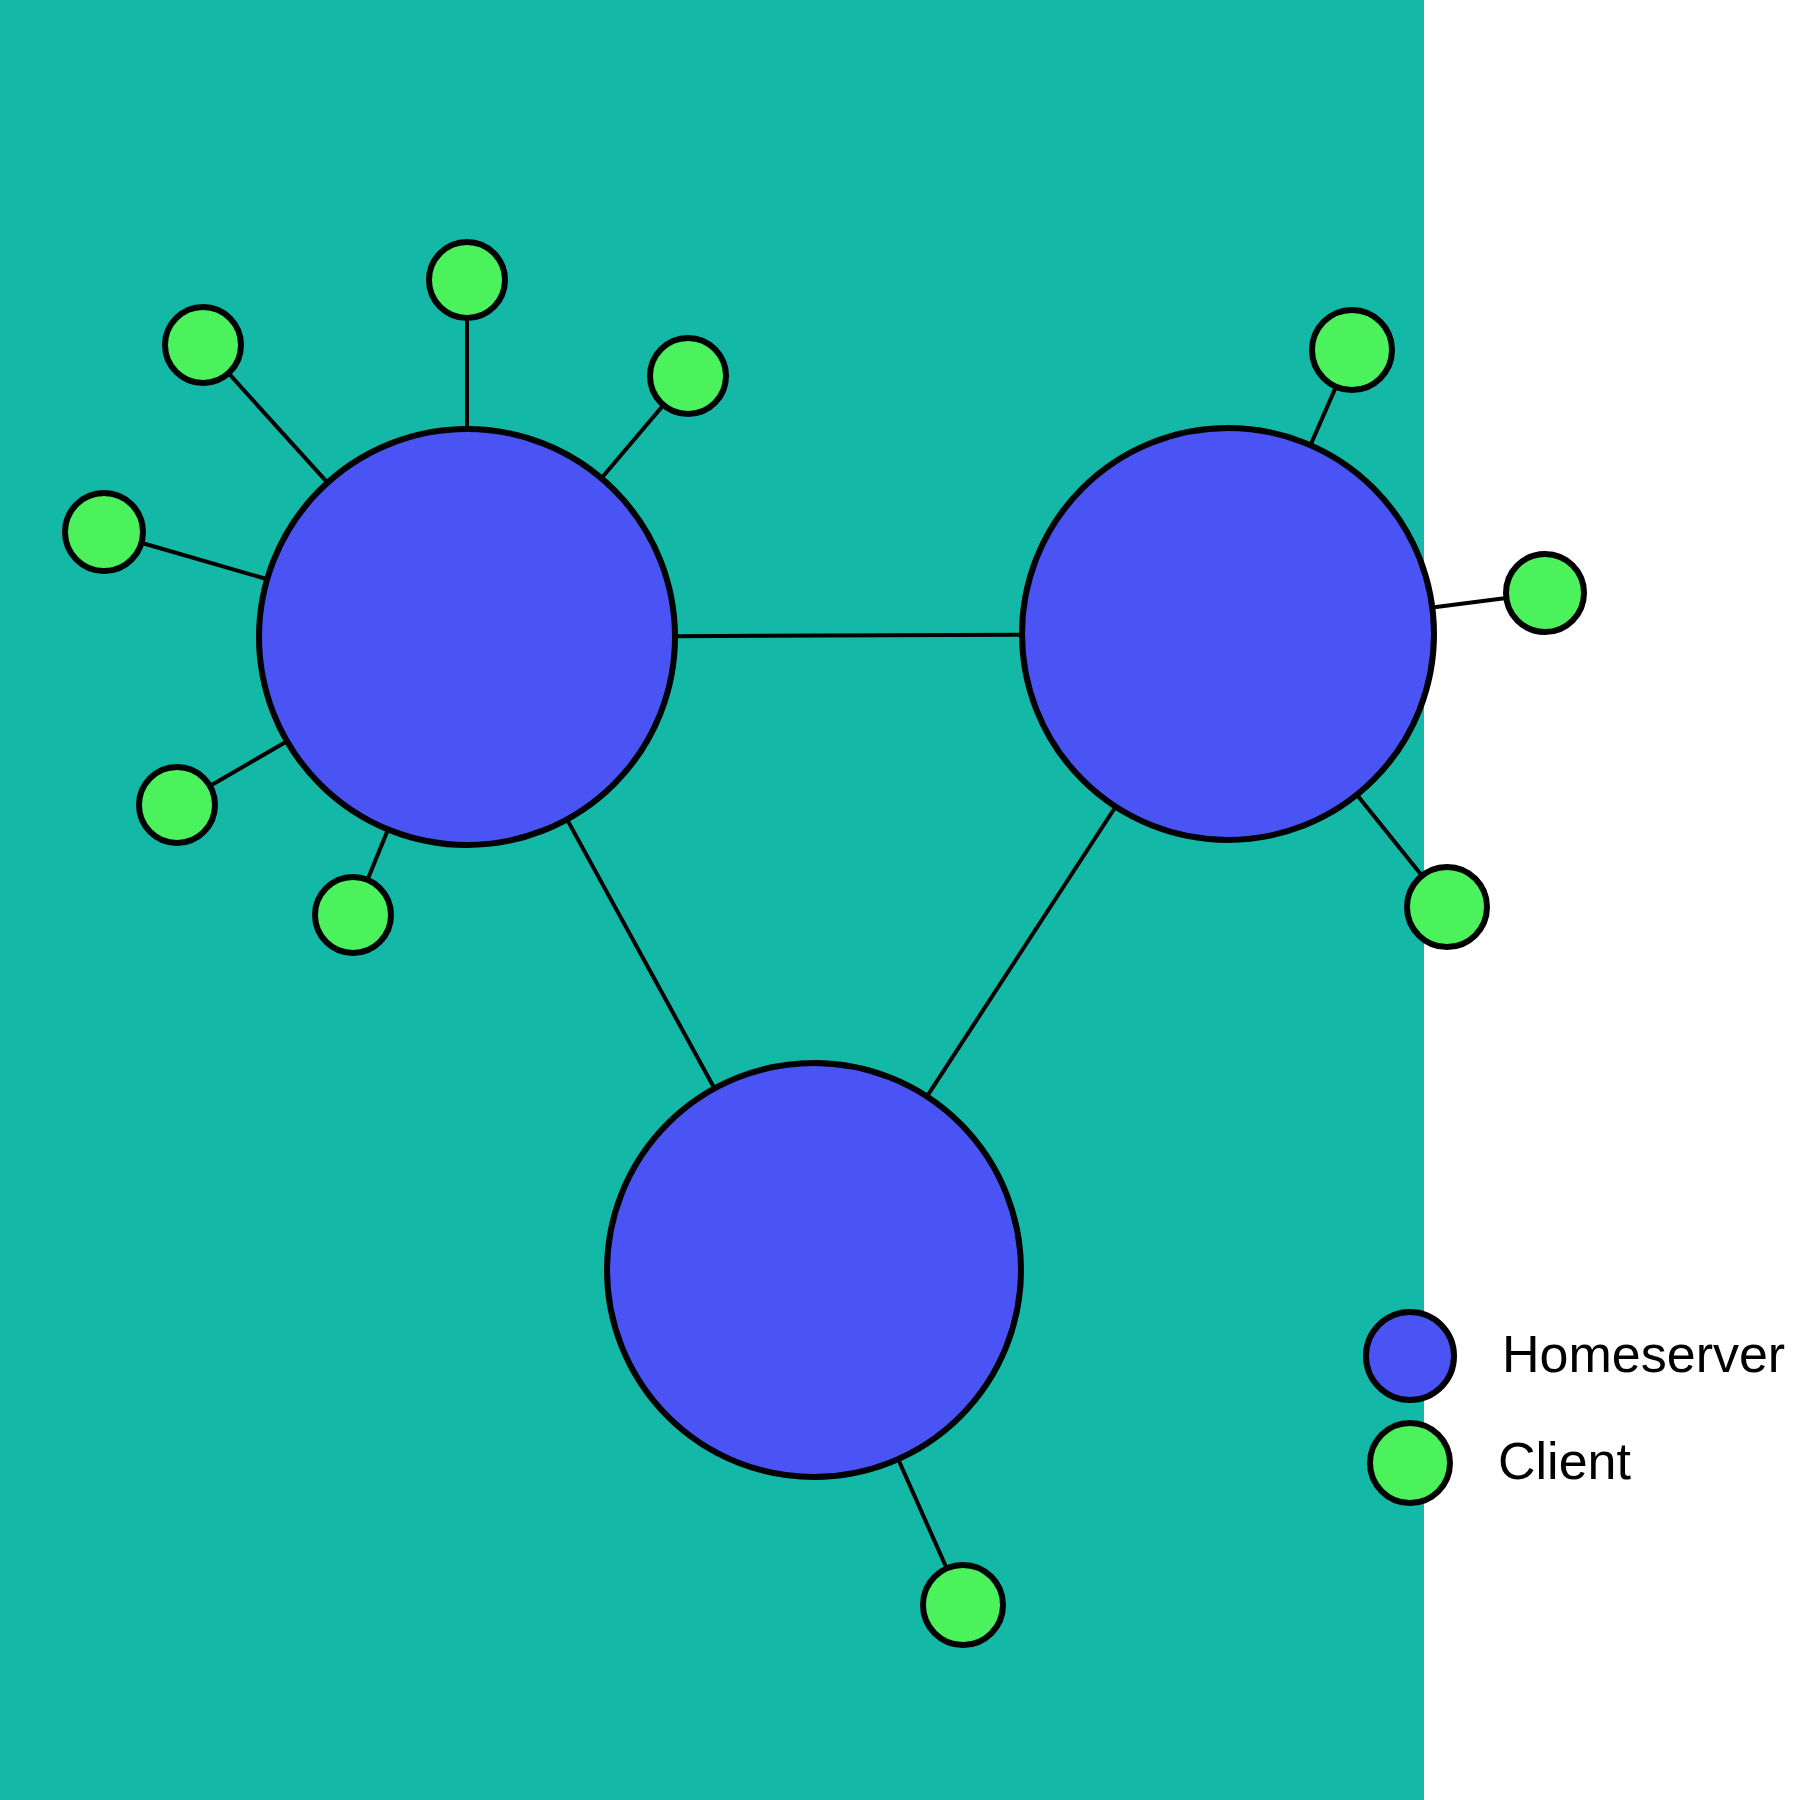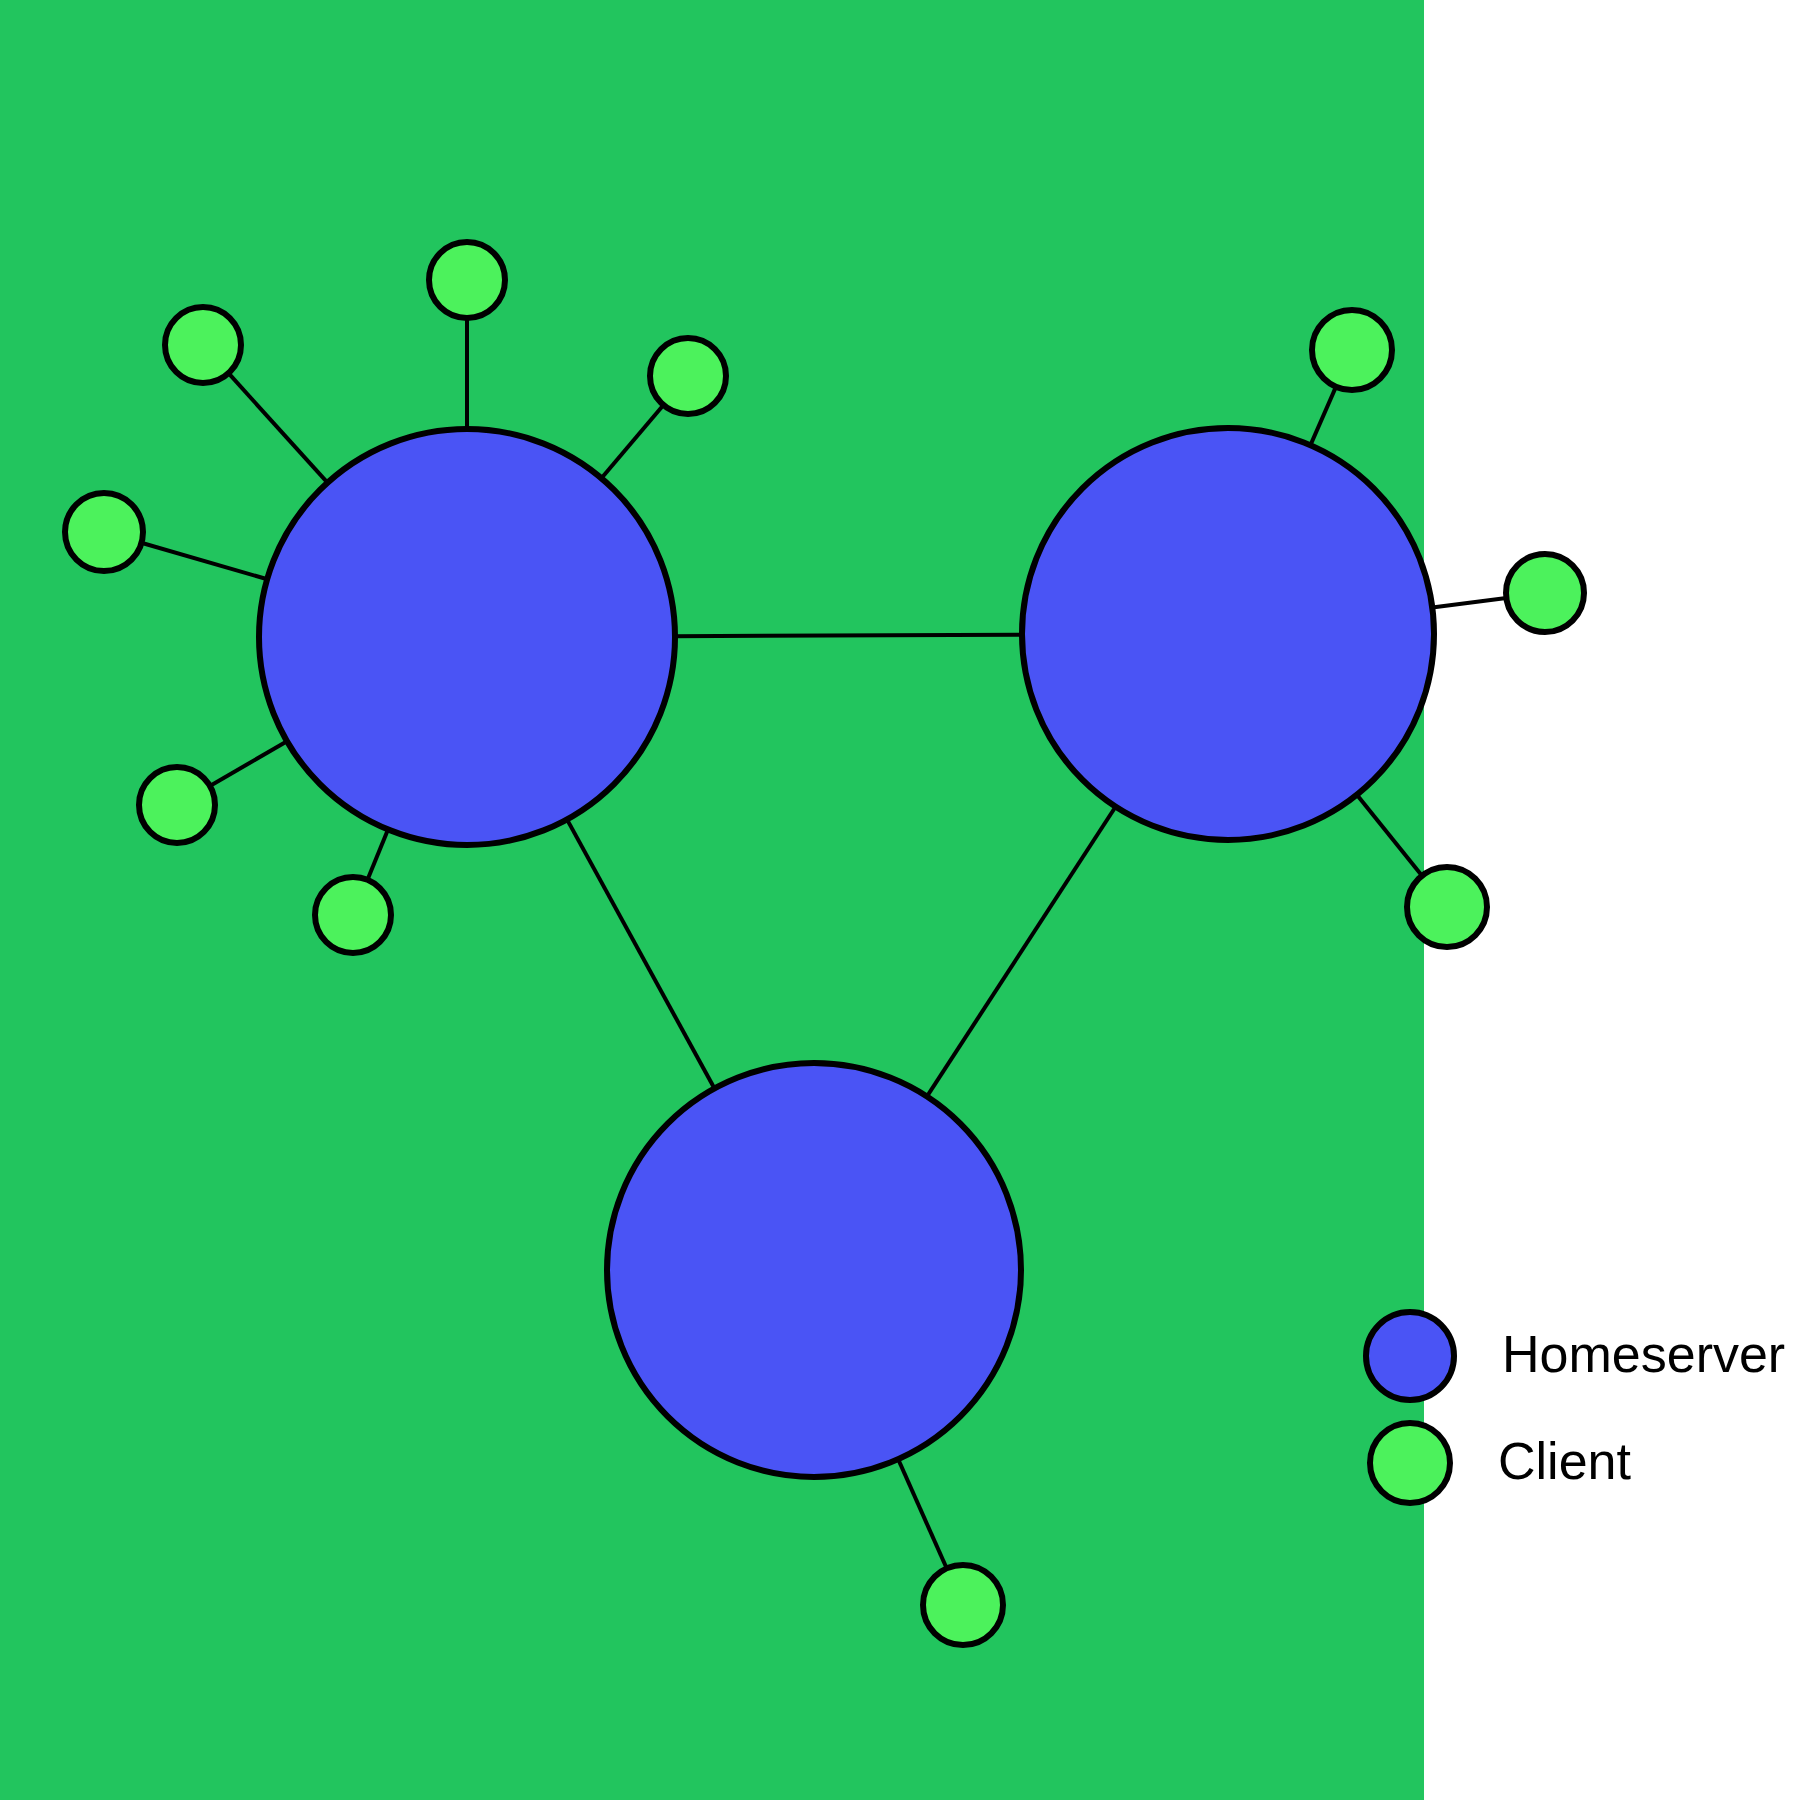--- a/index.html
+++ b/index.html
@@ -10,21 +10,21 @@
   body {
     width: 1800px;
     height: 1800px;
     font-family: "Liberation Sans", sans-serif;
     overflow: hidden;
   }
   #network-figure {
     position: relative;
     width: 1424px;
     height: 1800px;
-    background: #22c55e;
+    background: #14b8a6;
   }
   #network-svg {
     position: absolute;
     top: 0;
     left: 0;
     width: 1800px;
     height: 1800px;
   }
   .edge-line {
     stroke: #000000;

